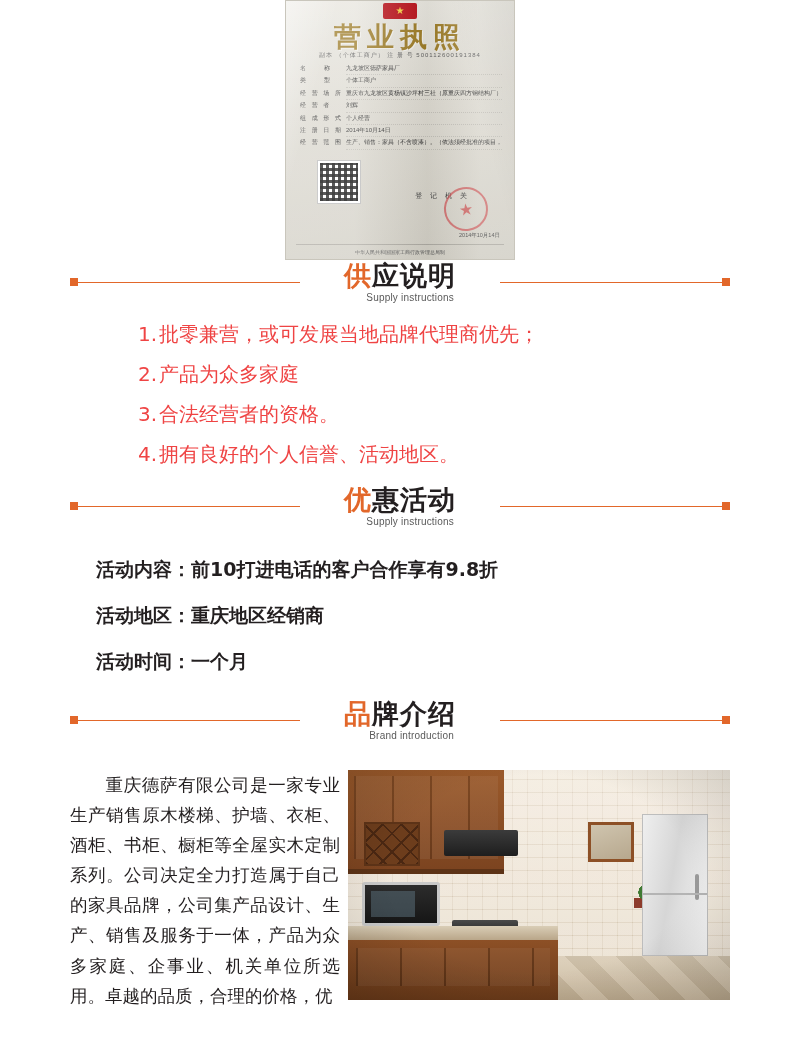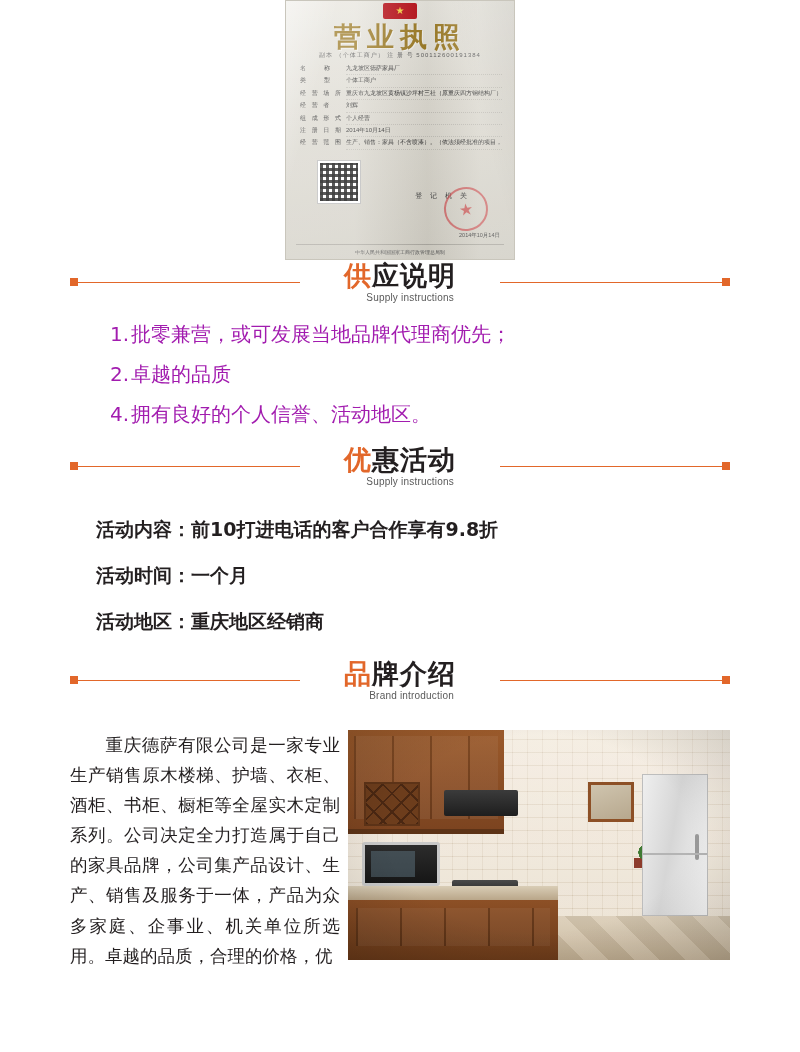--- a/index.html
+++ b/index.html
@@ -195,23 +195,24 @@
   
   .supply-list {
     width: 660px;
     margin: 18px auto 0;
     padding-left: 40px;
   }
   .supply-list li {
     list-style: none;
     font-family: "DejaVu Sans", sans-serif;
     font-size: 20px;
-    color: #a21caf;
+    color: #ef4444;
     line-height: 1;
     margin-bottom: 20px;
+    margin-left: 28px;
   }
   .supply-list li .num { margin-right: 2px; }
 
   
   .promo {
     width: 660px;
     margin: 30px auto 0;
     padding-left: 26px;
   }
   .promo .prow {
@@ -402,39 +403,40 @@
     <div class="rule right"></div>
     <div class="cap right"></div>
     <div class="titlebox">
       <span class="cn"><span class="accent">供</span><span>应说明</span></span>
       <span class="en">Supply instructions</span>
     </div>
   </div>
 
   <ul class="supply-list">
     <li><span class="num">1.</span><span>批零兼营，或可发展当地品牌代理商优先；</span></li>
-    <li><span class="num">2.</span><span>卓越的品质</span></li>
+    <li><span class="num">2.</span><span>产品为众多家庭</span></li>
+    <li><span class="num">3.</span><span>合法经营者的资格。</span></li>
     <li><span class="num">4.</span><span>拥有良好的个人信誉、活动地区。</span></li>
   </ul>
 
   <div class="section-head" style="margin-top:16px;">
     <div class="rule left"></div>
     <div class="cap left"></div>
     <div class="rule right"></div>
     <div class="cap right"></div>
     <div class="titlebox">
       <span class="cn"><span class="accent">优</span><span>惠活动</span></span>
       <span class="en">Supply instructions</span>
     </div>
   </div>
 
   <div class="promo">
     <div class="prow">活动内容：前10打进电话的客户合作享有9.8折</div>
+    <div class="prow">活动地区：重庆地区经销商</div>
     <div class="prow">活动时间：一个月</div>
-    <div class="prow">活动地区：重庆地区经销商</div>
   </div>
 
   <div class="section-head" style="">
     <div class="rule left"></div>
     <div class="cap left"></div>
     <div class="rule right"></div>
     <div class="cap right"></div>
     <div class="titlebox">
       <span class="cn"><span class="accent">品</span><span>牌介绍</span></span>
       <span class="en">Brand introduction</span>

